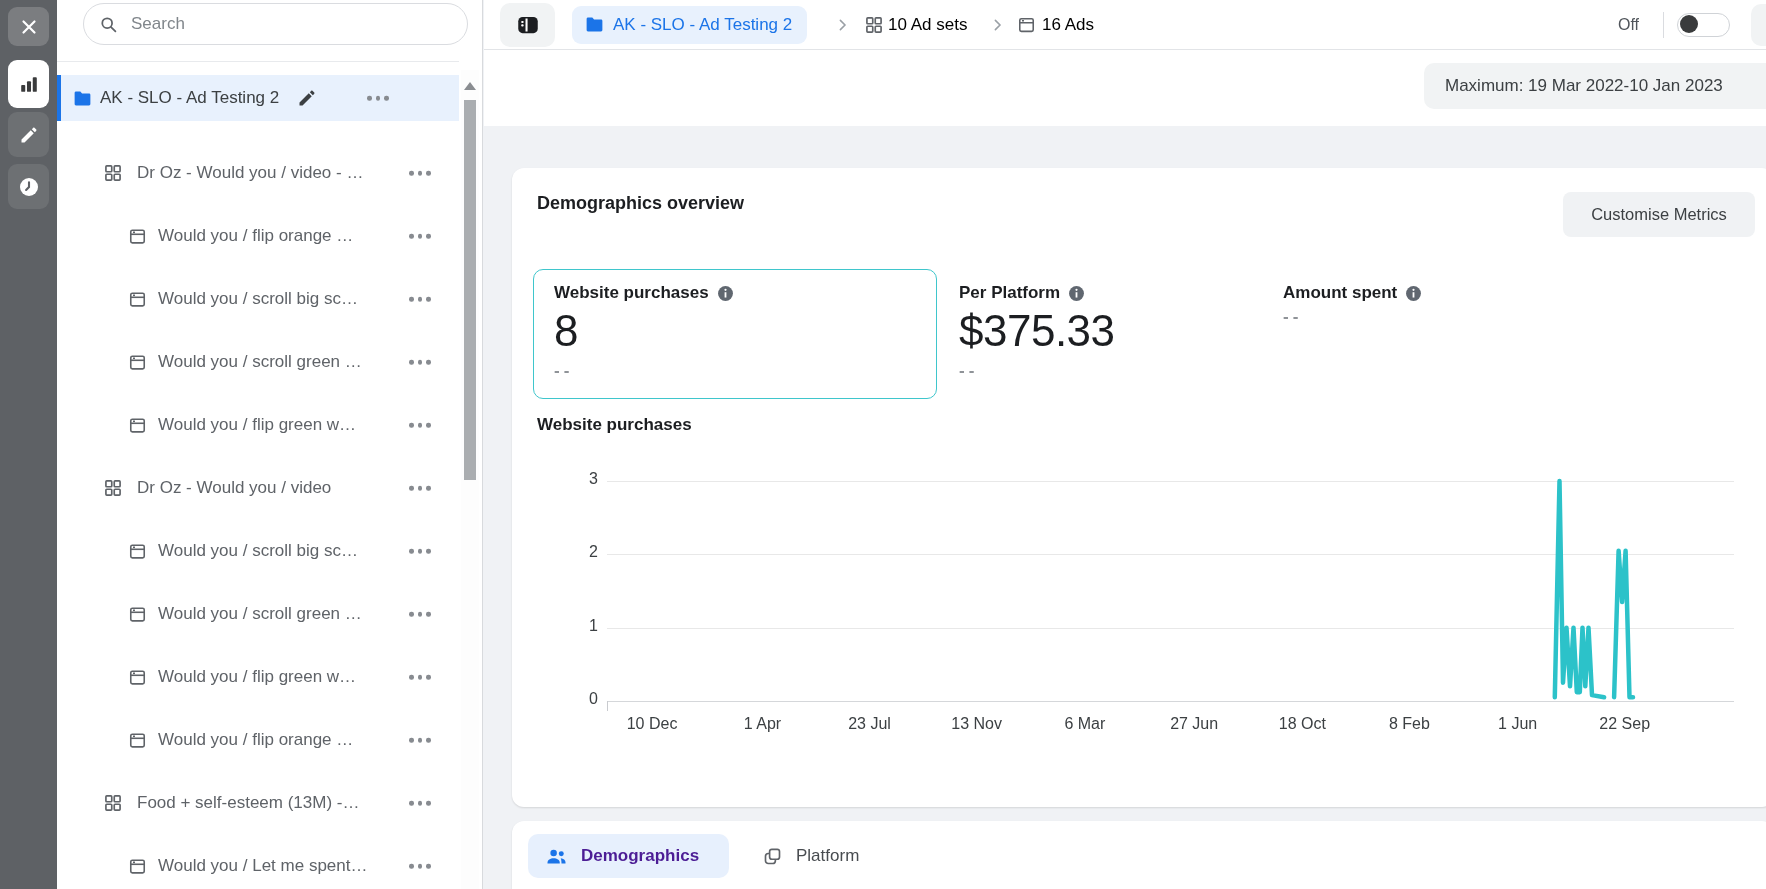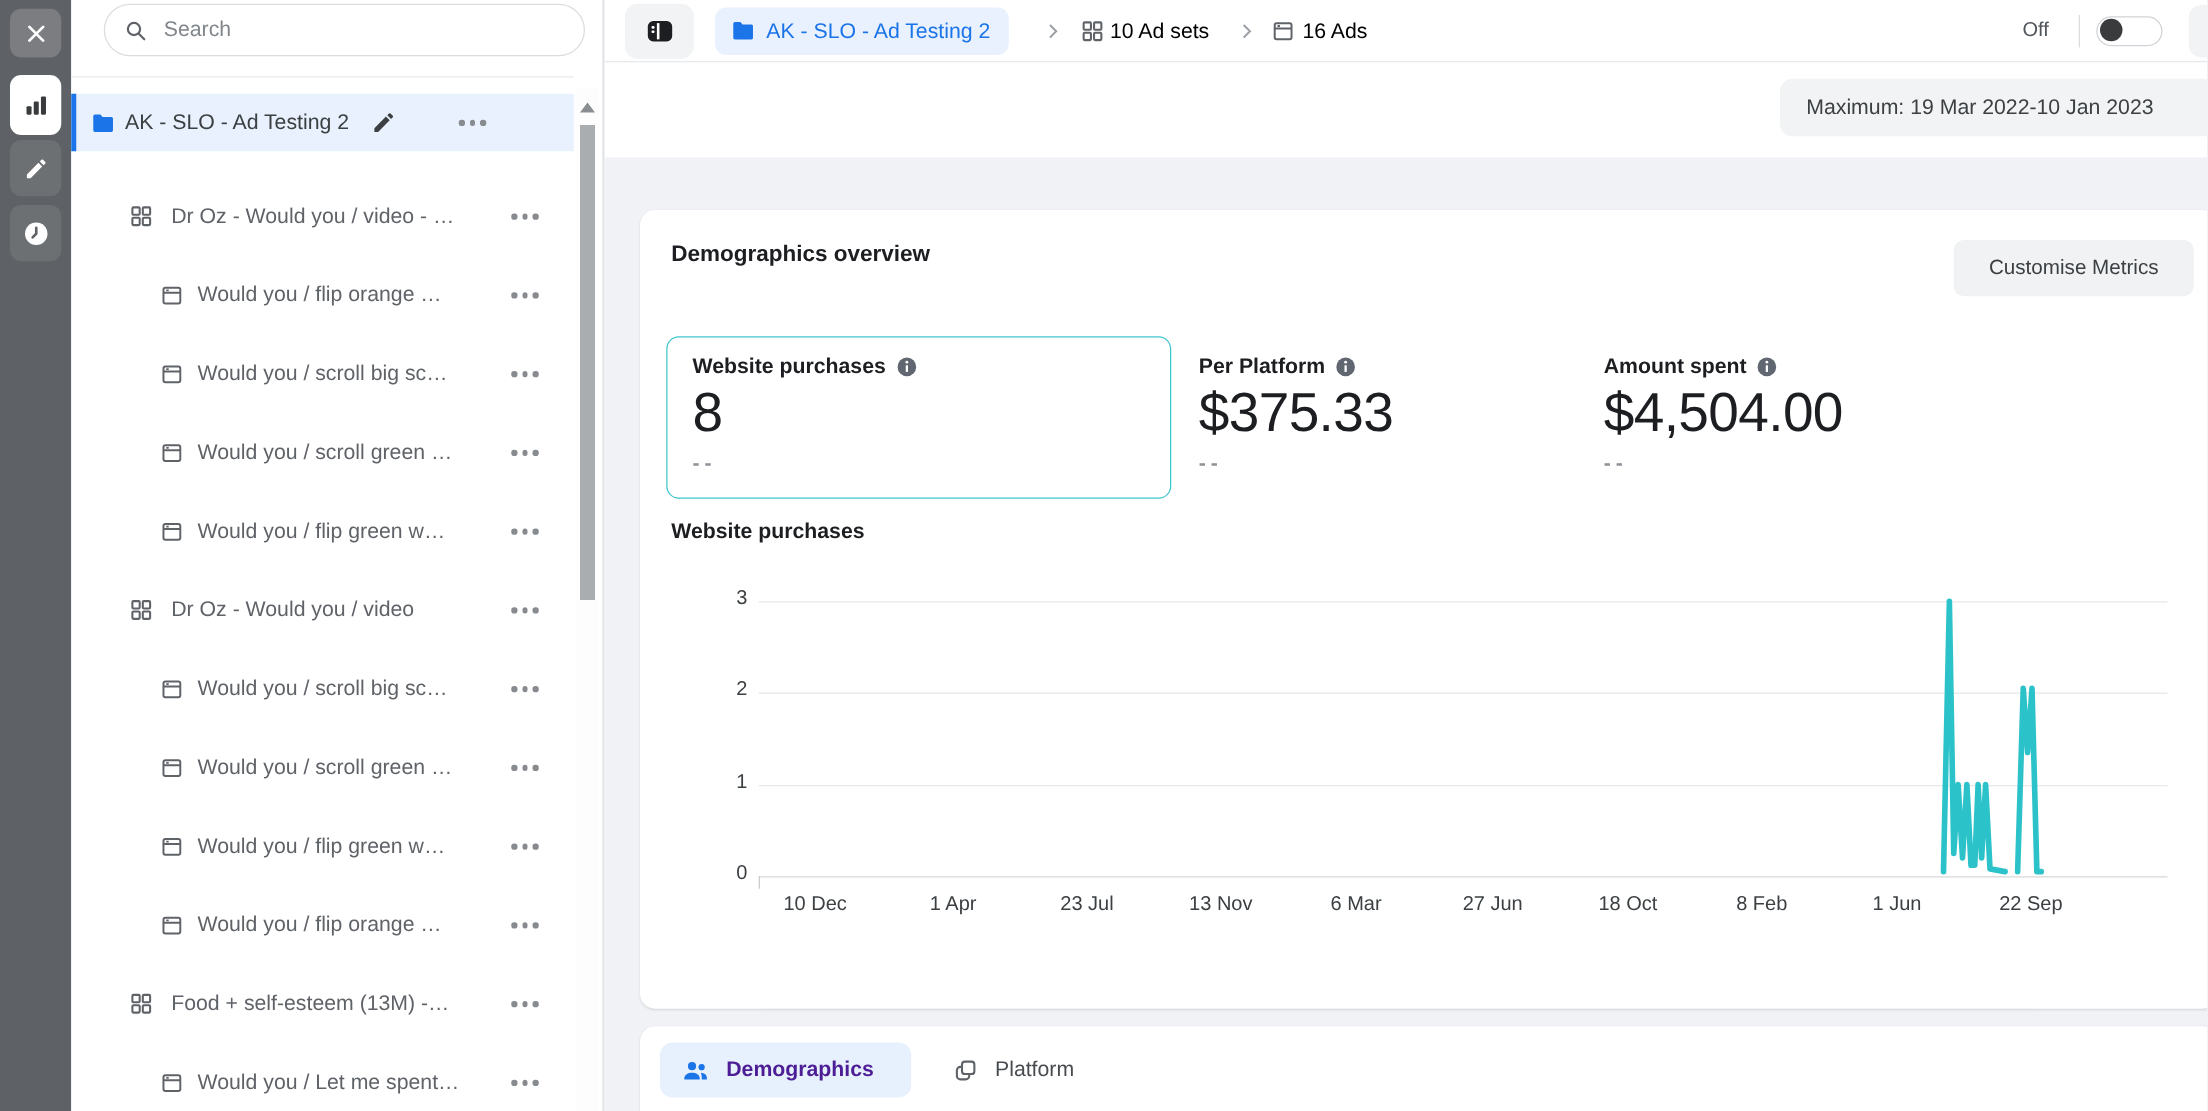--- a/index.html
+++ b/index.html
@@ -454,21 +454,20 @@
       <div class="mlabelrow">
         <span class="mlabel">Amount spent</span>
         <span style="display:flex">
           <svg width="17" height="17" viewBox="0 0 16 16">
               <circle cx="8" cy="8" r="7" fill="#606770"></circle>
               <rect x="7.15" y="6.8" width="1.7" height="5" fill="#fff"></rect>
               <circle cx="8" cy="4.5" r="1.05" fill="#fff"></circle>
             </svg>
         </span>
       </div>
-      <div class="mvalue">$4,504.00</div>
       <div class="mdelta">--</div>
     </div>
 
     <div class="charttitle">Website purchases</div>
 
     <div class="gline" style="top:313px"></div>
     <div class="gline" style="top:386px"></div>
     <div class="gline" style="top:460px"></div>
     <div class="gline zero" style="top:533px"></div>
     <span class="ylab" style="top:302px">3</span>

